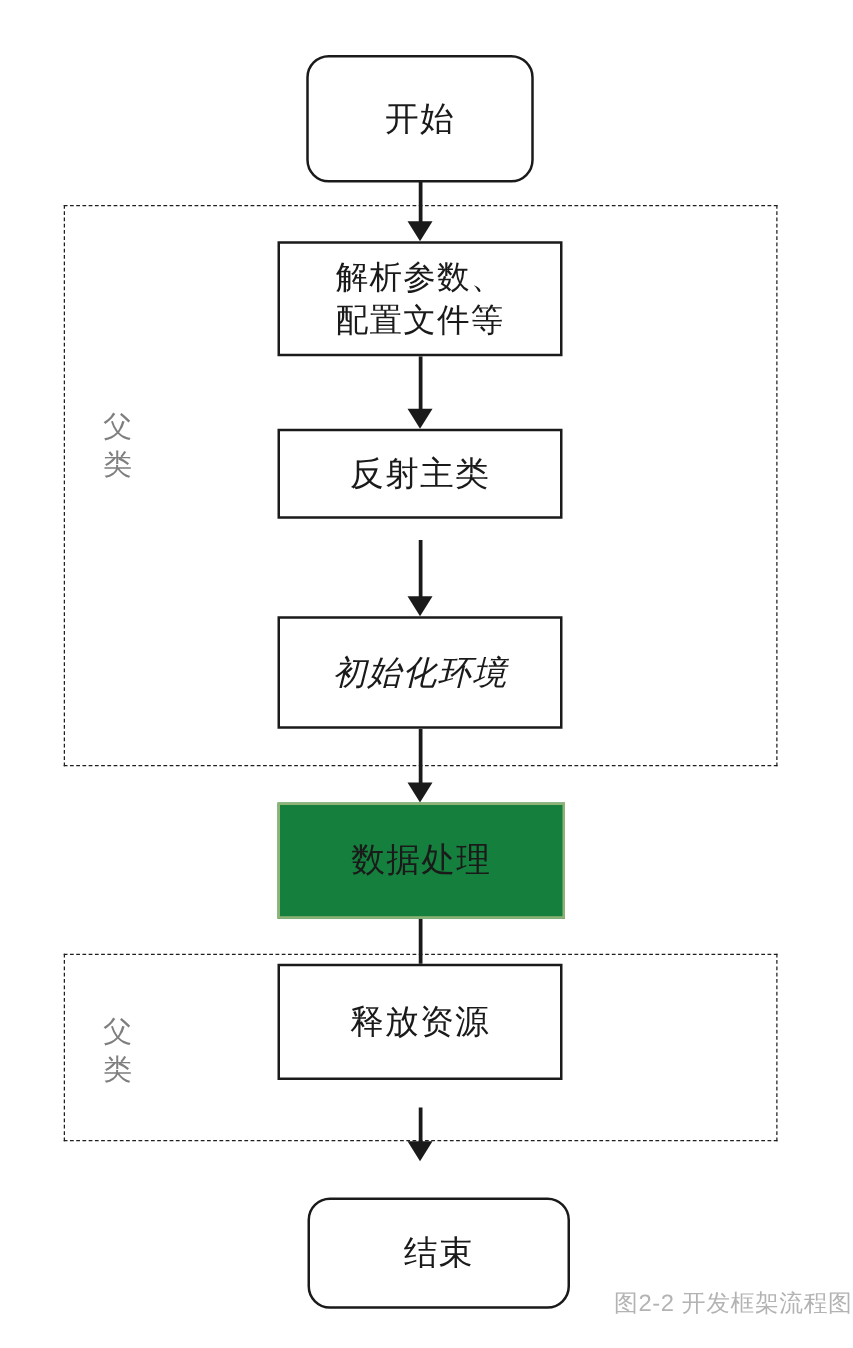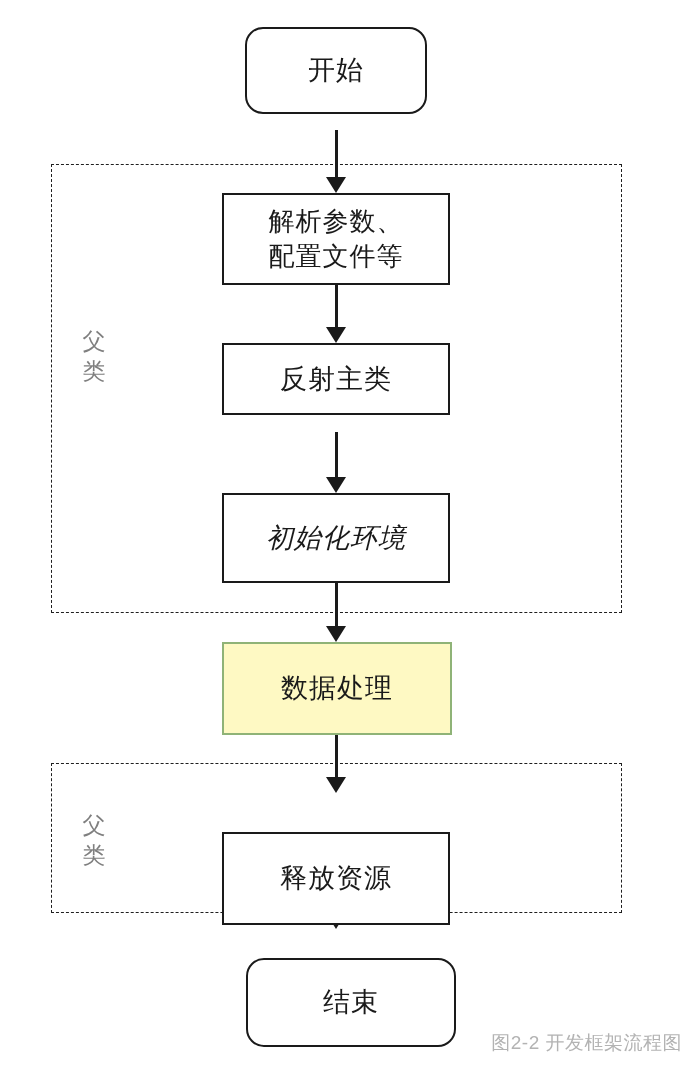--- a/index.html
+++ b/index.html
@@ -43,27 +43,27 @@
     justify-content: center;
     text-align: center;
     background: #ffffff;
     border: 2.5px solid #1a1a1a;
     color: #1a1a1a;
     font-size: 27px;
     letter-spacing: 1px;
     line-height: 1.35;
   }
   .terminal { border-radius: 18px; }
-  .node-start   { left: 245px; top: 27px;  width: 182px; height: 87px; font-family: Liberation Serif, serif; }
+  .node-start   { left: 245px; top: 44px;  width: 182px; height: 102px; font-family: Liberation Serif, serif; }
   .node-parse   { left: 222px; top: 193px; width: 228px; height: 92px; font-size: 26px; text-align: right; }
   .node-reflect { left: 222px; top: 343px; width: 228px; height: 72px; }
   .node-init    { left: 222px; top: 493px; width: 228px; height: 90px; font-style: italic; }
   .node-process { left: 222px; top: 642px; width: 230px; height: 93px;
-                  background: #fef9c3; border-color: #8fb377; }
-  .node-release { left: 222px; top: 832px; width: 228px; height: 93px; }
+                  background: #15803d; border-color: #8fb377; }
+  .node-release { left: 222px; top: 771px; width: 228px; height: 93px; }
   .node-end     { left: 246px; top: 958px; width: 210px; height: 89px; }
   
   .arrow {
     position: absolute;
     width: 20px;
     display: flex;
     flex-direction: column;
     align-items: center;
     left: 326px;
   }

